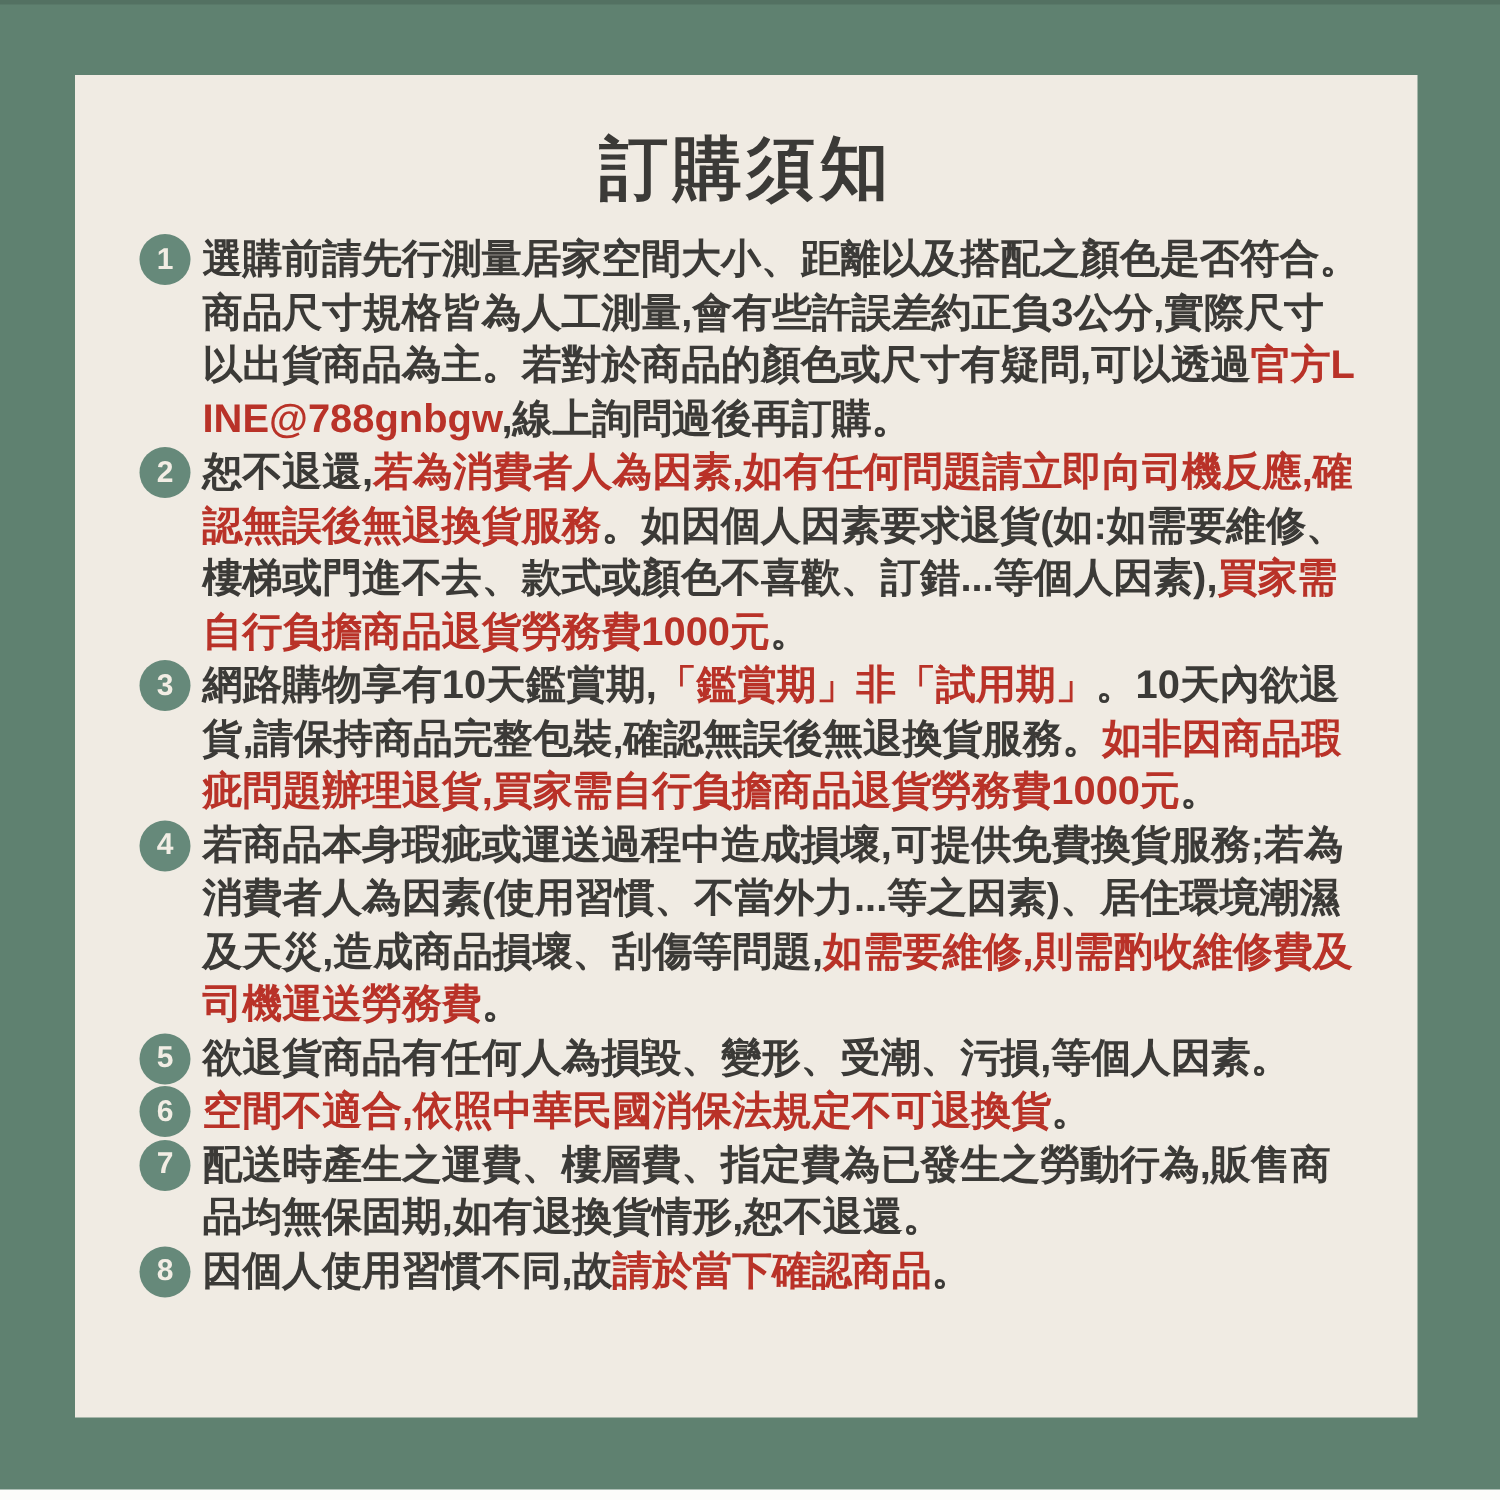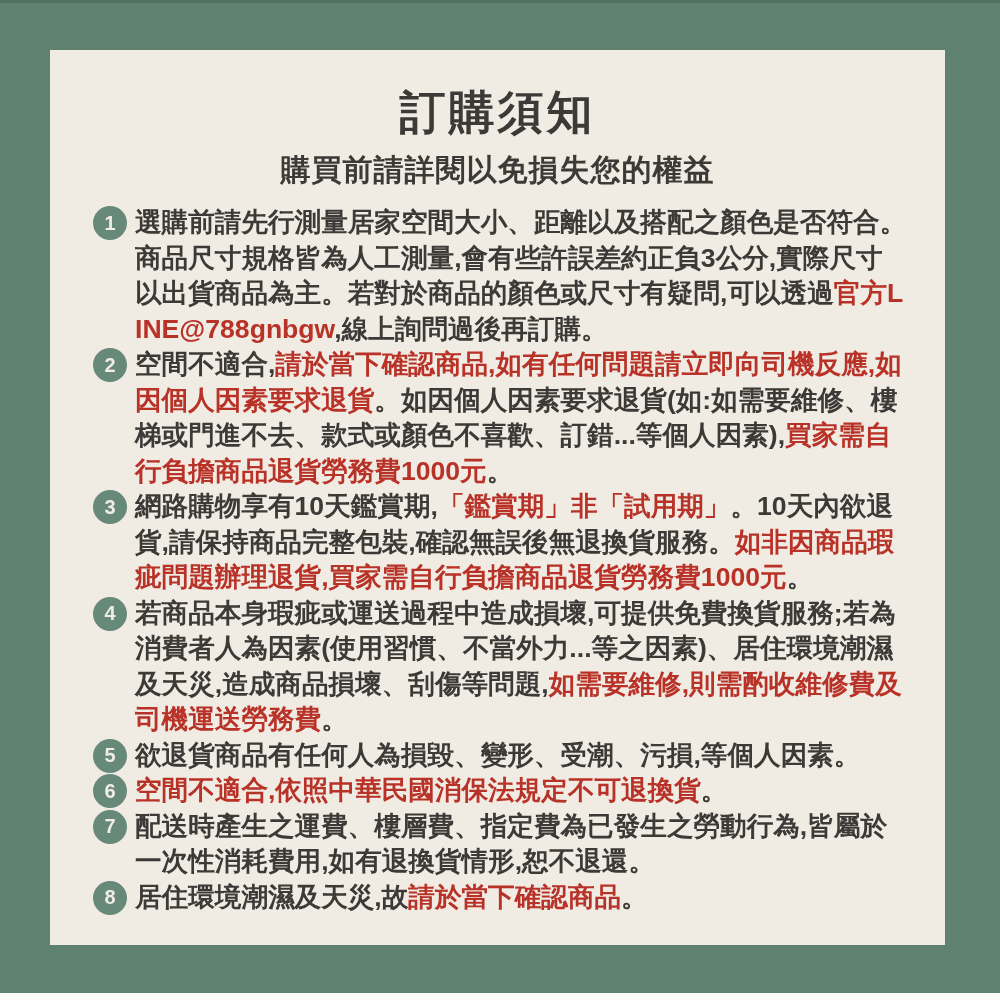--- a/index.html
+++ b/index.html
@@ -99,50 +99,49 @@
     color: var(--text-dark, #3b3a37);
   }
 </style>
 </head>
 <body>
 
 <div class="frame">
   <div class="edge-top"></div>
   <div class="card">
     <h1 class="title">訂購須知</h1>
-    <h2 class="subtitle">購買前請詳閱以免損失您的權益</h2>
     <div class="list">
         <div class="item">
           <span class="badge">1</span>
           <p class="text"><span class="dark">選購前請先行測量居家空間大小、距離以及搭配之顏色是否符合。商品尺寸規格皆為人工測量,會有些許誤差約正負3公分,實際尺寸以出貨商品為主。若對於商品的顏色或尺寸有疑問,可以透過</span><span class="red">官方LINE@788gnbgw</span><span class="dark">,線上詢問過後再訂購。</span></p>
         </div>
         <div class="item">
           <span class="badge">2</span>
-          <p class="text"><span class="dark">空間不適合,</span><span class="red">請於當下確認商品,如有任何問題請立即向司機反應,如因個人因素要求退貨</span><span class="dark">。如因個人因素要求退貨(如:如需要維修、樓梯或門進不去、款式或顏色不喜歡、訂錯...等個人因素),</span><span class="red">買家需自行負擔商品退貨勞務費1000元</span><span class="dark">。</span></p>
+          <p class="text"><span class="dark">恕不退還,</span><span class="red">若為消費者人為因素,如有任何問題請立即向司機反應,確認無誤後無退換貨服務</span><span class="dark">。如因個人因素要求退貨(如:如需要維修、樓梯或門進不去、款式或顏色不喜歡、訂錯...等個人因素),</span><span class="red">買家需自行負擔商品退貨勞務費1000元</span><span class="dark">。</span></p>
         </div>
         <div class="item">
           <span class="badge">3</span>
           <p class="text"><span class="dark">網路購物享有10天鑑賞期,</span><span class="red">「鑑賞期」非「試用期」</span><span class="dark">。10天內欲退貨,請保持商品完整包裝,確認無誤後無退換貨服務。</span><span class="red">如非因商品瑕疵問題辦理退貨,買家需自行負擔商品退貨勞務費1000元</span><span class="dark">。</span></p>
         </div>
         <div class="item">
           <span class="badge">4</span>
           <p class="text"><span class="dark">若商品本身瑕疵或運送過程中造成損壞,可提供免費換貨服務;若為消費者人為因素(使用習慣、不當外力...等之因素)、居住環境潮濕及天災,造成商品損壞、刮傷等問題,</span><span class="red">如需要維修,則需酌收維修費及司機運送勞務費</span><span class="dark">。</span></p>
         </div>
         <div class="item">
           <span class="badge">5</span>
           <p class="text"><span class="dark">欲退貨商品有任何人為損毀、變形、受潮、污損,等個人因素。</span></p>
         </div>
         <div class="item">
           <span class="badge">6</span>
           <p class="text"><span class="red">空間不適合,依照中華民國消保法規定不可退換貨</span><span class="dark">。</span></p>
         </div>
         <div class="item">
           <span class="badge">7</span>
-          <p class="text"><span class="dark">配送時產生之運費、樓層費、指定費為已發生之勞動行為,皆屬於一次性消耗費用,如有退換貨情形,恕不退還。</span></p>
+          <p class="text"><span class="dark">配送時產生之運費、樓層費、指定費為已發生之勞動行為,販售商品均無保固期,如有退換貨情形,恕不退還。</span></p>
         </div>
         <div class="item">
           <span class="badge">8</span>
-          <p class="text"><span class="dark">居住環境潮濕及天災,故</span><span class="red">請於當下確認商品</span><span class="dark">。</span></p>
+          <p class="text"><span class="dark">因個人使用習慣不同,故</span><span class="red">請於當下確認商品</span><span class="dark">。</span></p>
         </div>
       </div>
   </div>
   <div class="edge-bottom"></div>
 </div>
 
 </body></html>

